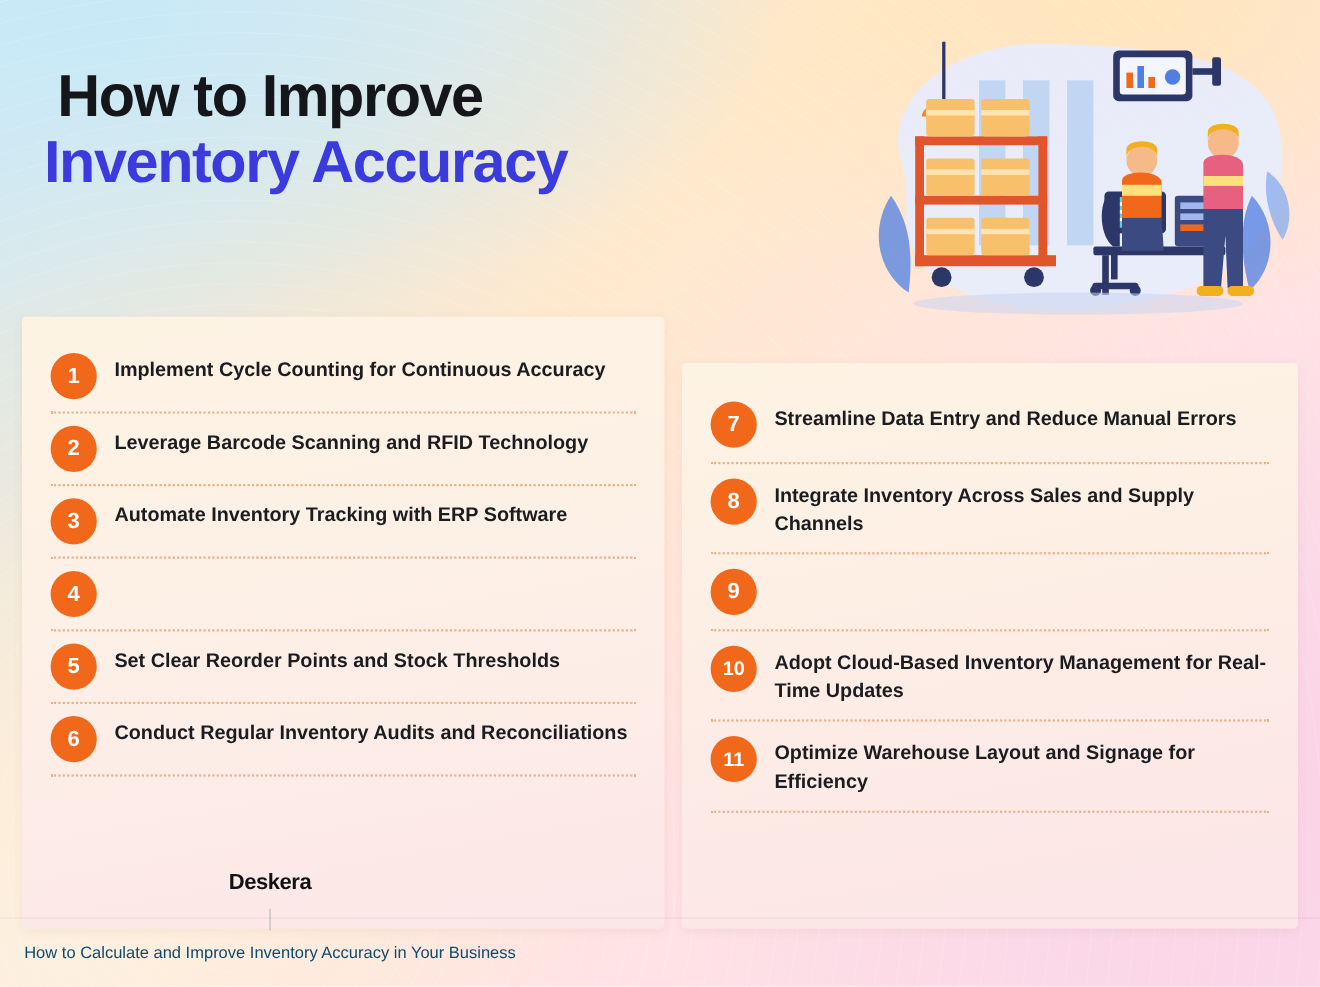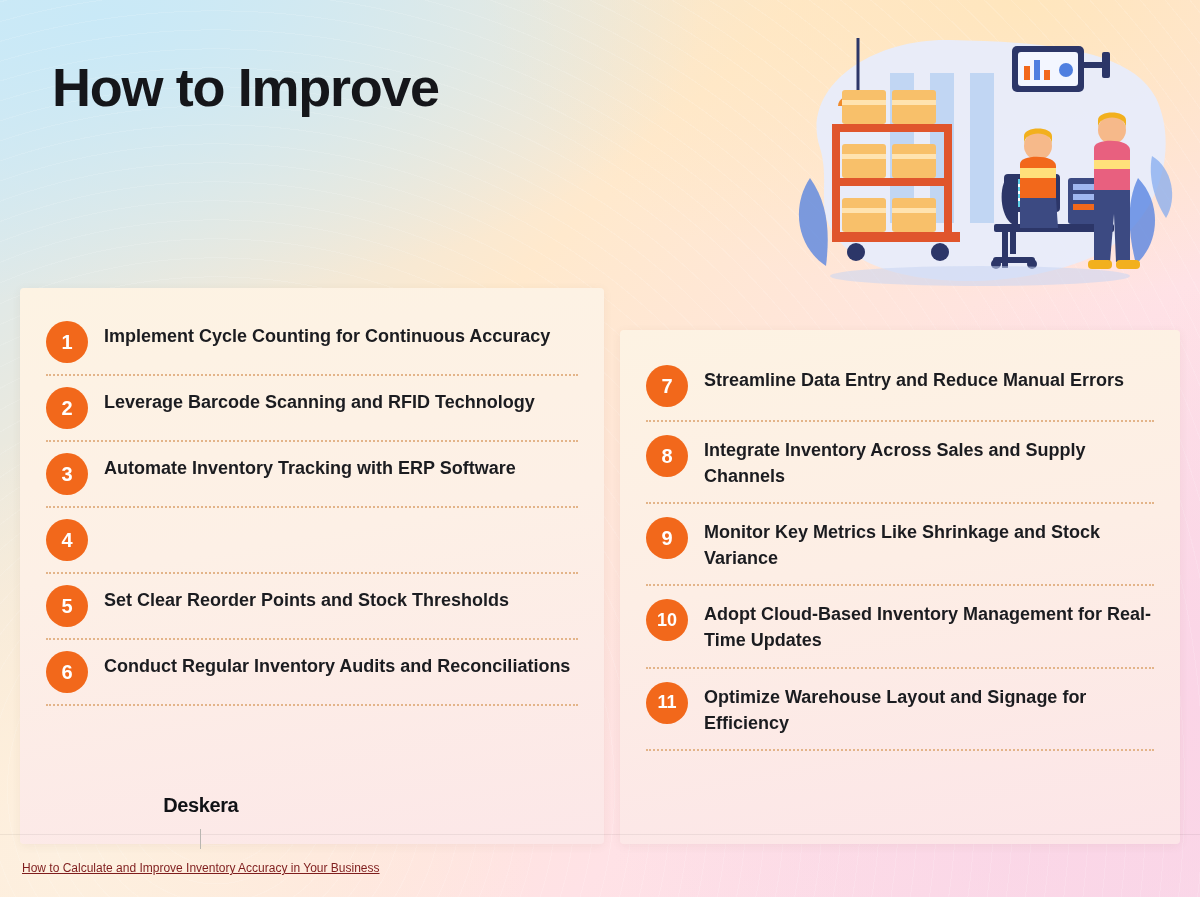--- a/index.html
+++ b/index.html
@@ -89,35 +89,36 @@
 
   
   .footer {
     position:absolute; left:22px; bottom:22px;
     display:flex; align-items:center; gap:12px;flex-direction:column;
   }
   .brand {
     font-size:20px; font-weight:800; color:#111216; letter-spacing:-0.4px;
   }
   .divider { width:1px; height:20px; background:#b9b6b1; }
-  .footer-text { font-size:12px; color:#7f1d1d;text-decoration:underline; }
+  .footer-text { font-size:15px; color:#0c4a6e; }
 
   .footer-line {
     position:absolute; left:0; right:0; bottom:62px; height:1px;
     background:rgba(0,0,0,0.06);
   }
 </style>
 </head>
 <body>
 
 <div class="bg"></div>
 <div class="bg-swirl"></div>
 
 <div class="header">
   <div class="title-l1">How to Improve</div>
+  <div class="title-l2">Inventory Accuracy</div>
 </div>
 
 <div class="illus">
   <svg viewBox="0 0 400 260" width="400" height="260" xmlns="http://www.w3.org/2000/svg">
 
     <path d="M40 120 C20 60 90 10 170 12 C260 14 350 20 376 70 C400 120 380 200 310 230 C230 264 110 260 66 220 C30 186 52 160 40 120 Z" fill="#e8ecfb" opacity="0.95"></path>
 
     <path d="M30 150 C10 180 18 220 46 238 C50 205 48 175 30 150 Z" fill="#4f7fe0" opacity="0.75"></path>
     <path d="M358 150 C382 175 380 215 356 236 C348 205 346 175 358 150 Z" fill="#4f7fe0" opacity="0.75"></path>
     <path d="M372 128 C392 140 398 170 386 190 C374 172 368 148 372 128 Z" fill="#7ea8ef" opacity="0.7"></path>
@@ -235,21 +236,20 @@
     <div class="row">
       <div class="num">7</div>
       <div class="txt">Streamline Data Entry and Reduce Manual Errors</div>
     </div>
     <div class="row">
       <div class="num">8</div>
       <div class="txt">Integrate Inventory Across Sales and Supply Channels</div>
     </div>
     <div class="row">
       <div class="num">9</div>
-      <div class="txt">Monitor Key Metrics Like Shrinkage and Stock Variance</div>
     </div>
     <div class="row">
       <div class="num wide">10</div>
       <div class="txt">Adopt Cloud-Based Inventory Management for Real-Time Updates</div>
     </div>
     <div class="row">
       <div class="num wide">11</div>
       <div class="txt">Optimize Warehouse Layout and Signage for Efficiency</div>
     </div>
   </div>

